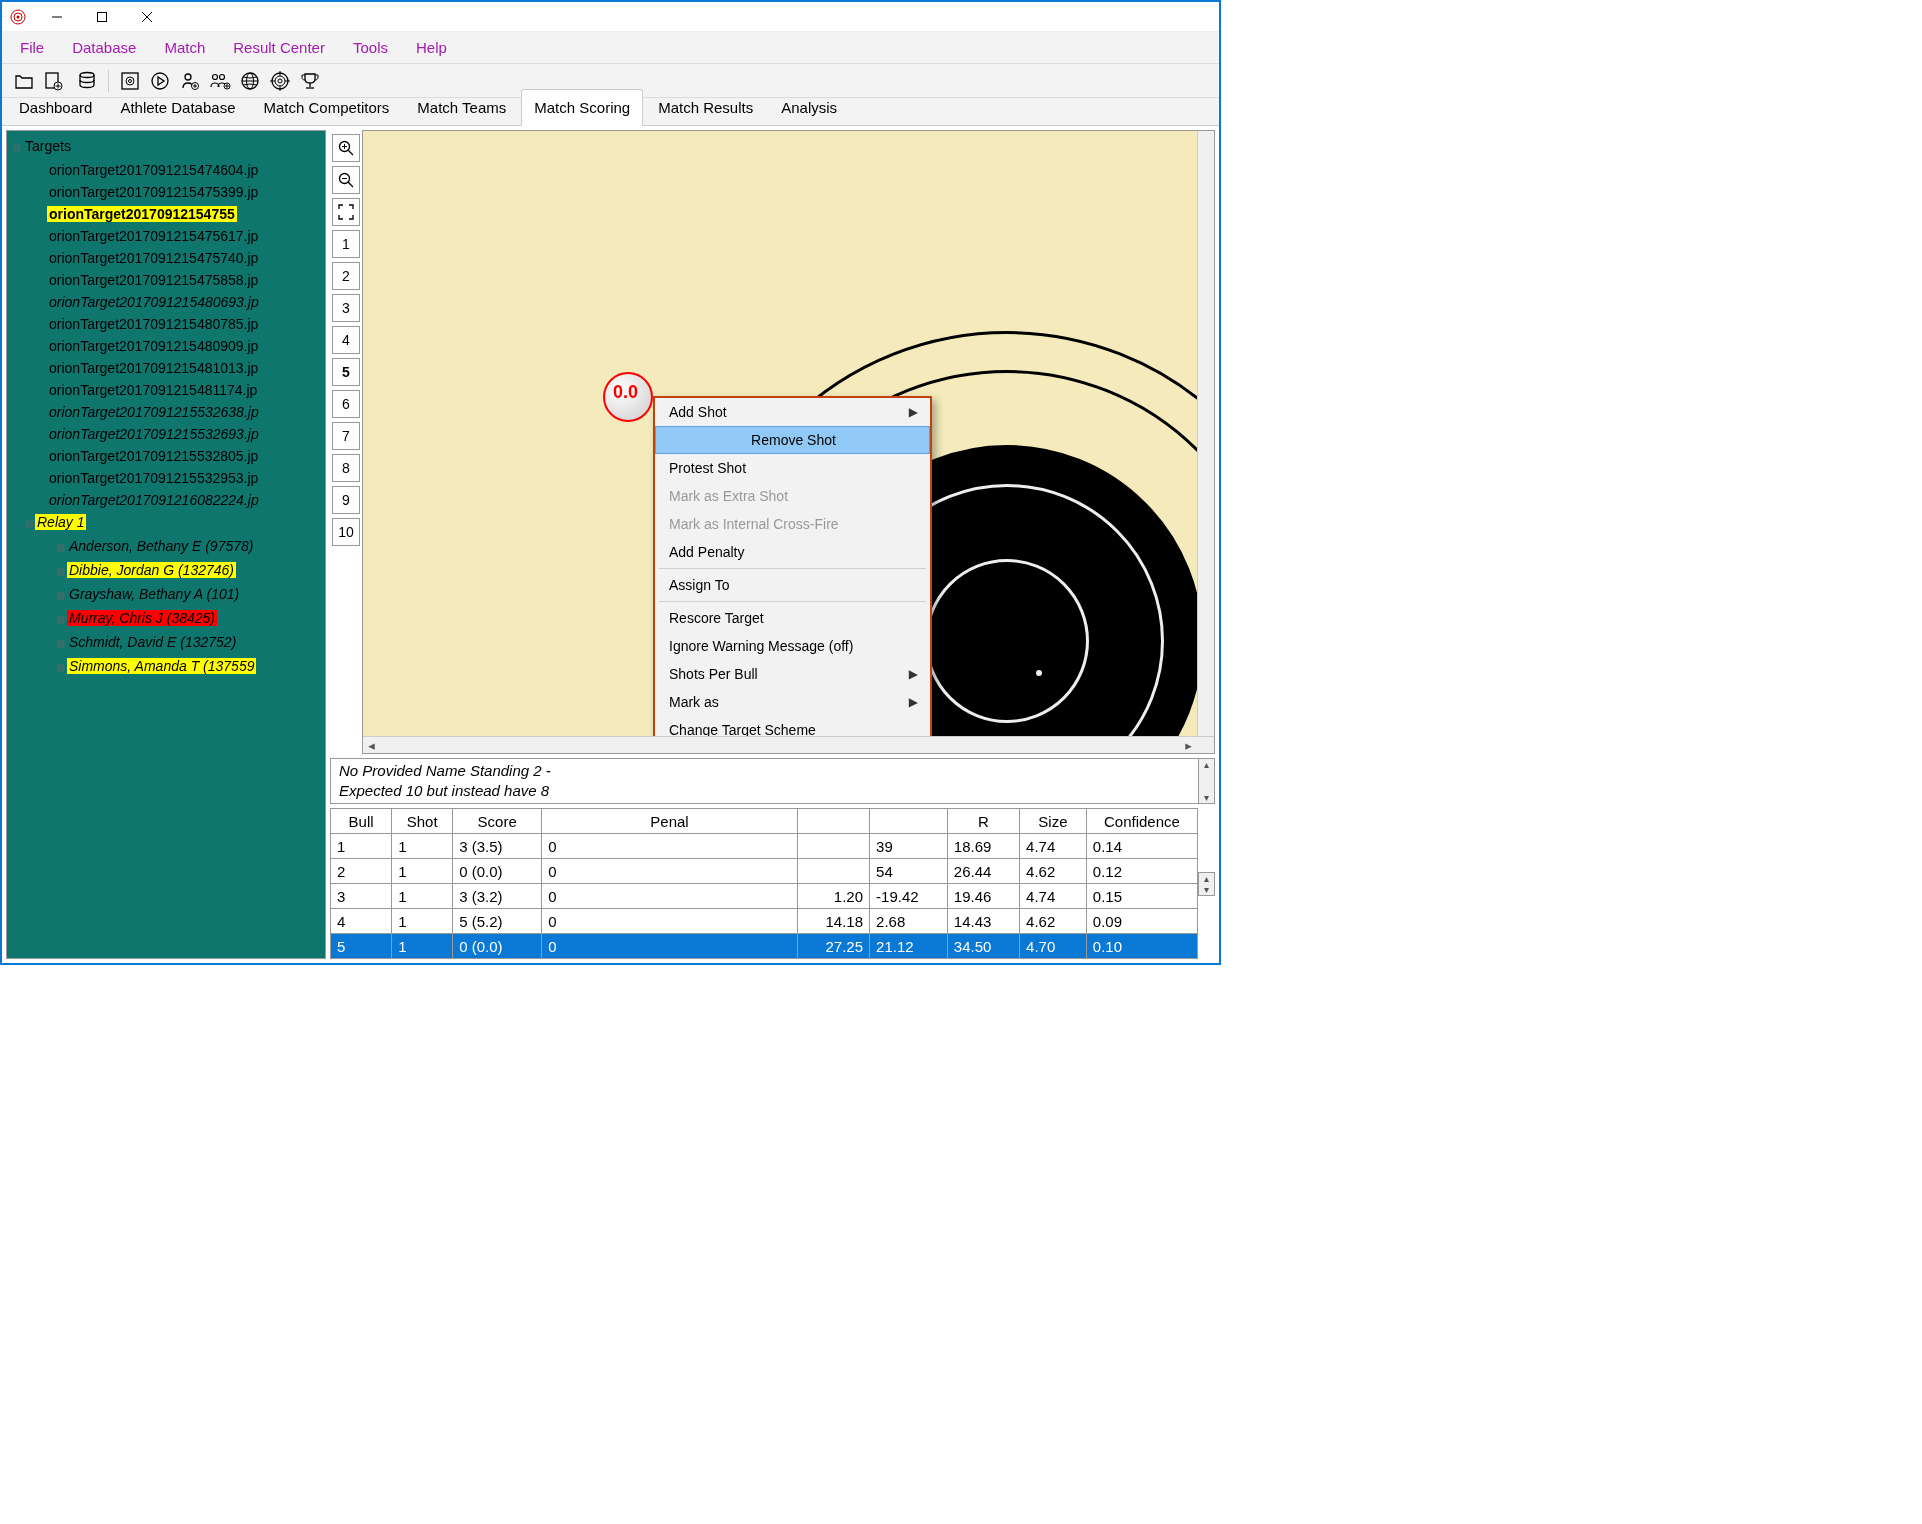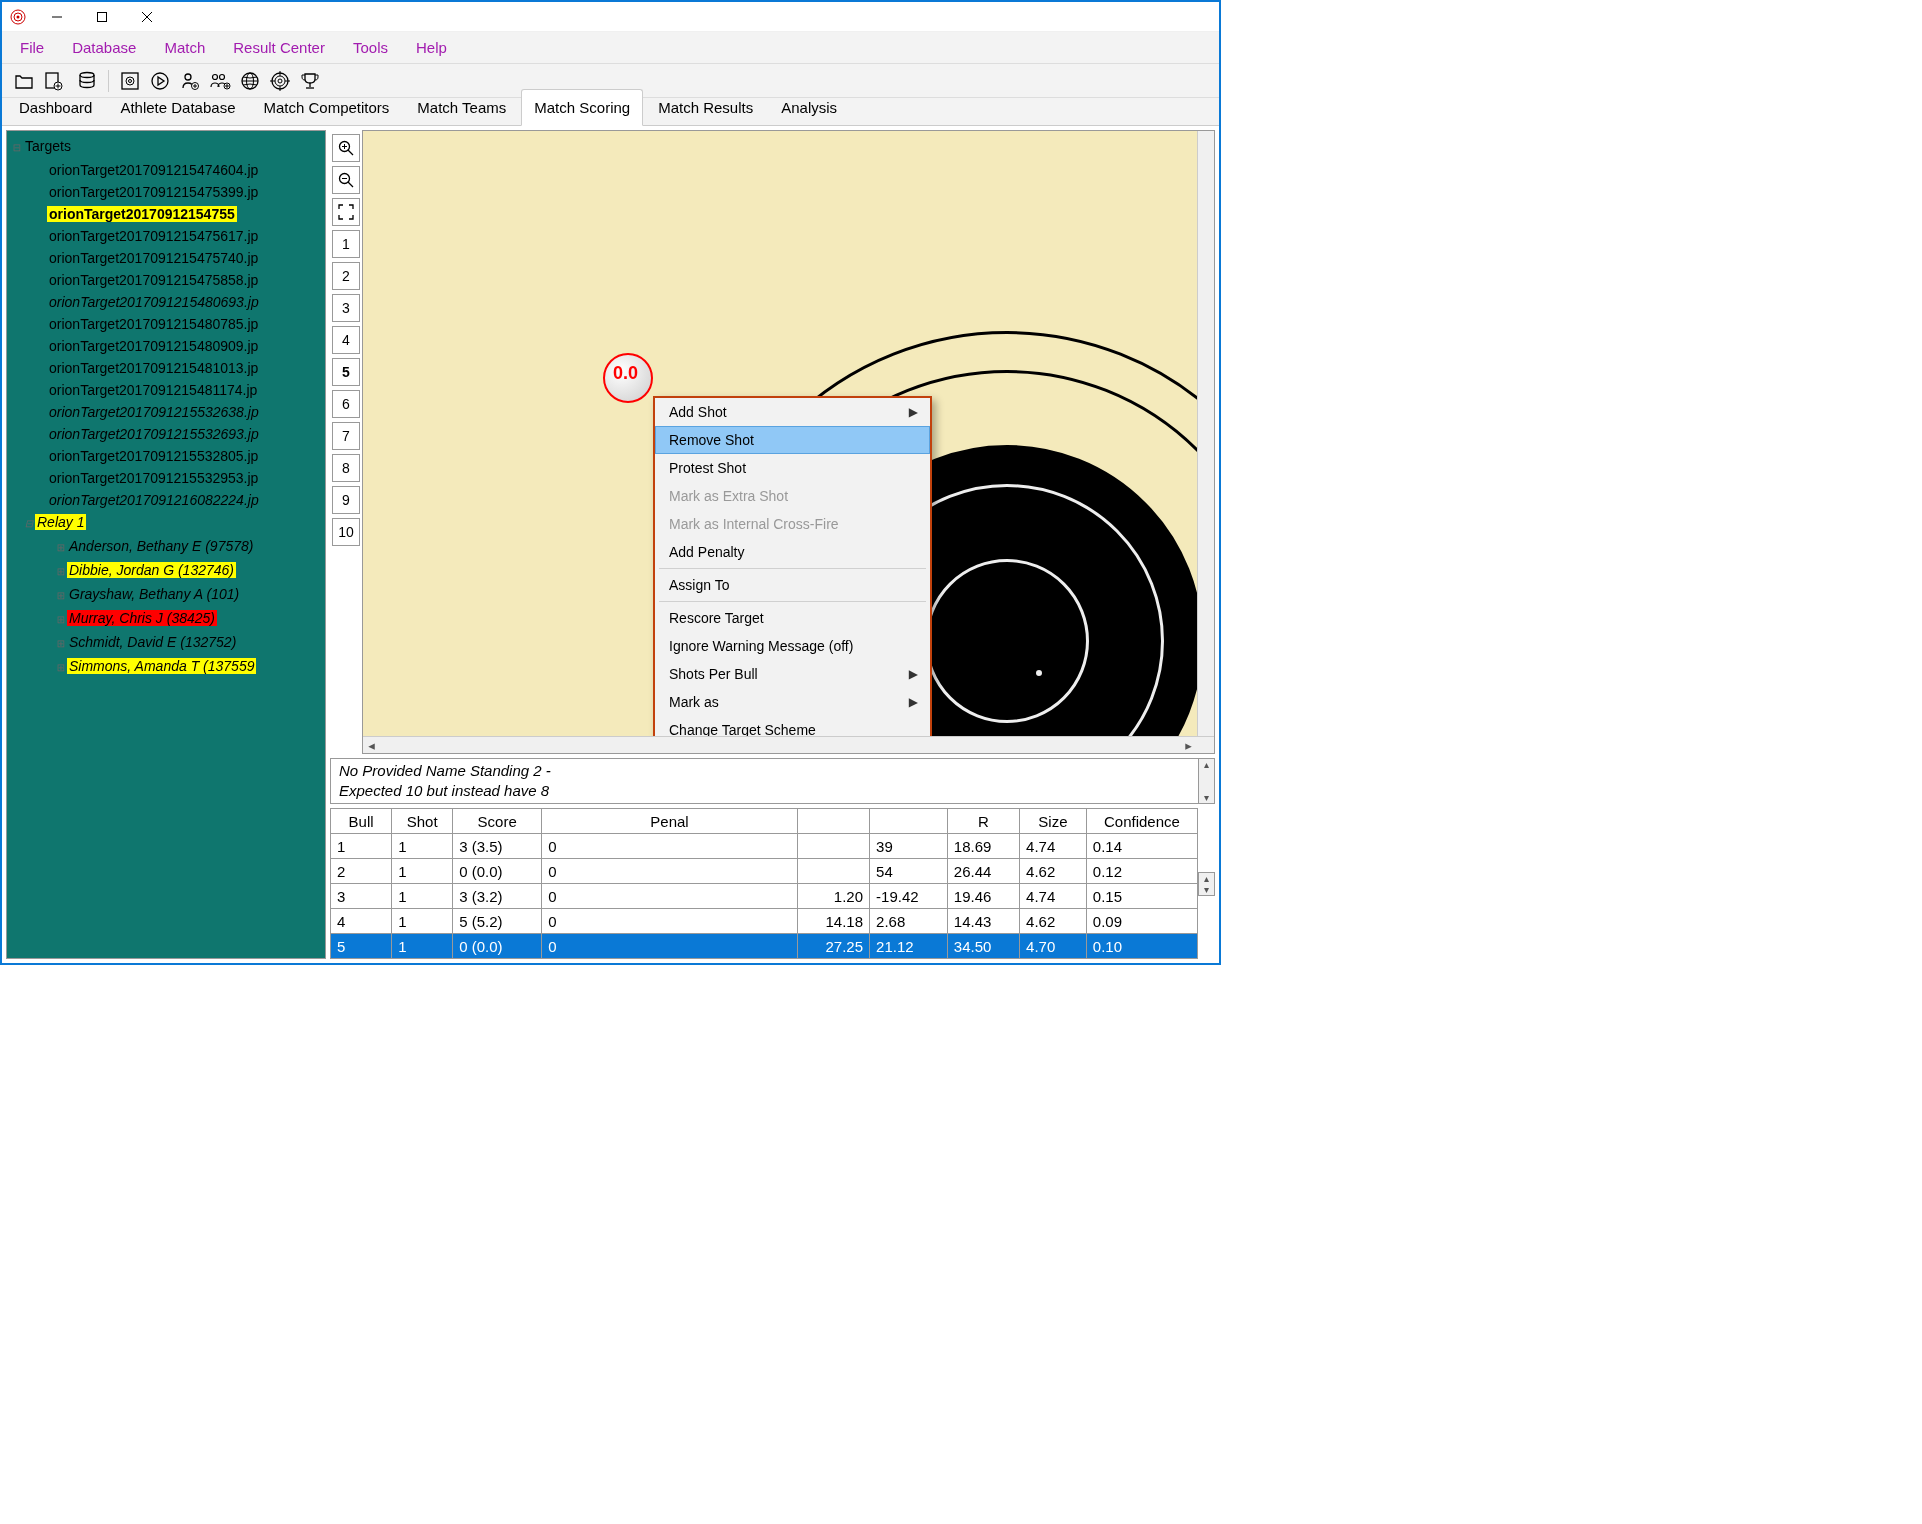--- a/index.html
+++ b/index.html
@@ -70,29 +70,29 @@
   .target-rings .ring { position: absolute; border-radius: 50%; border: 3px solid #000; }
   .r1 { inset: 36px; }
   .r2 { inset: 72px; background: #000; }
   .r2 .ring { border-color: #eee; }
   .r3 { inset: 36px; }
   .r4 { inset: 72px; }
   .r5 { inset: 108px; }
 
   .dark-curve { position: absolute; left: -190px; top: 300px; width: 250px; height: 500px; background: radial-gradient(circle at -20% 50%, #000 0 55%, transparent 55%); }
 
-  .shot { position: absolute; left: 240px; top: 222px; width: 50px; height: 50px; }
+  .shot { position: absolute; left: 240px; top: 241px; width: 50px; height: 50px; }
   .shot .shot-circle { width: 50px; height: 50px; border: 2px solid #ff0000; border-radius: 50%; background: radial-gradient(circle at 35% 35%, #fff, #ccc); position: absolute; }
   .shot .shot-label { color: #ff0000; font-weight: bold; font-size: 18px; position: absolute; left: 10px; top: 10px; }
 
   
   .ctx-menu { position: absolute; left: 290px; top: 265px; width: 279px; background: #f2f2f2; border: 2px solid #c2410c; box-shadow: 4px 4px 8px rgba(0,0,0,0.3); font-size: 14px; }
   .ctx-menu .mi { padding: 6px 12px 6px 14px; display: flex; align-items: center; justify-content: space-between; color: #000; }
   .ctx-menu .mi.disabled { color: #999; }
-  .ctx-menu .mi.hover { background: #90c8f6; border: 1px solid #5aa3e0; padding: 5px 11px 5px 13px; }
+  .ctx-menu .mi.hover { background: #90c8f6; border: 1px solid #5aa3e0; padding: 5px 11px 5px 13px; justify-content: center; }
   .ctx-menu .divider { height: 1px; background: #d0d0d0; margin: 2px 4px; }
   .ctx-menu .arrow { font-size: 12px; color: #333; }
 
   
   .info-section { display: flex; border-radius: 9px; }
   .info-box { border: 1px solid #999; margin-top: 4px; padding: 2px 8px; font-size: 15px; font-style: italic; line-height: 20px; flex: 1; }
   .info-vscroll { width: 17px; border: 1px solid #999; margin-top: 4px; margin-left: -1px; background: #f0f0f0; display: flex; flex-direction: column; justify-content: space-between; align-items: center; }
   .info-vscroll .arrow { color: #555; font-size: 10px; }
 
   

